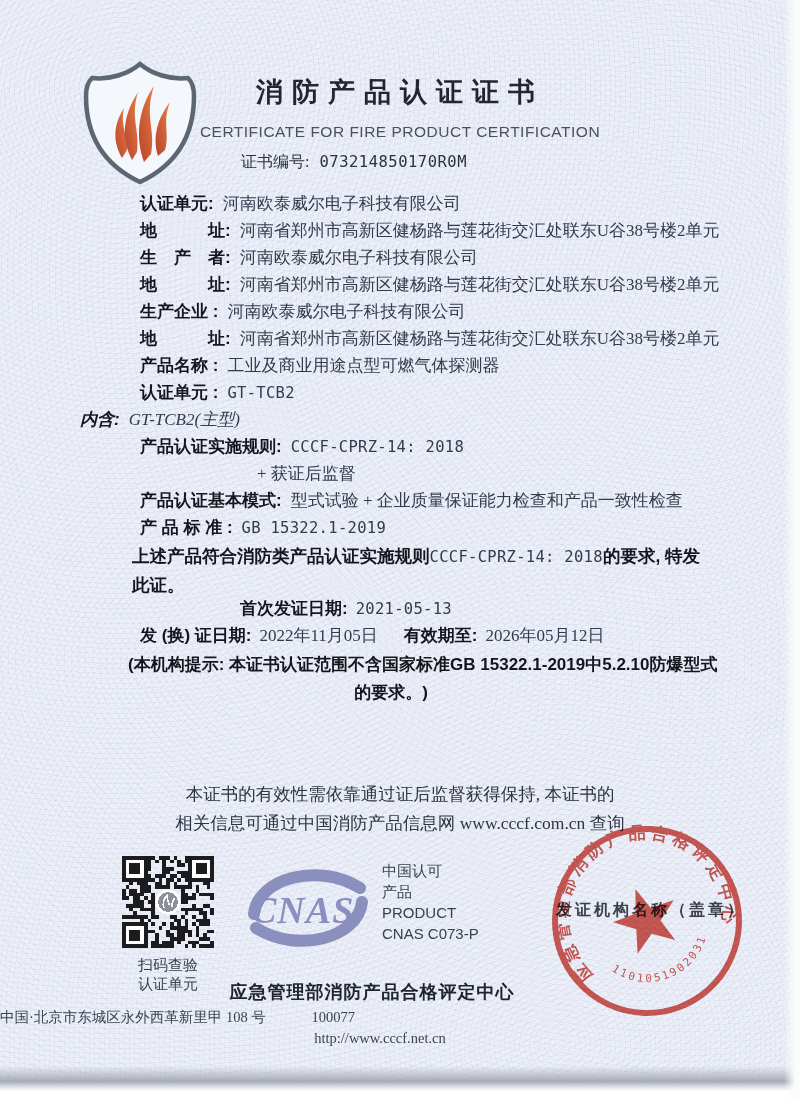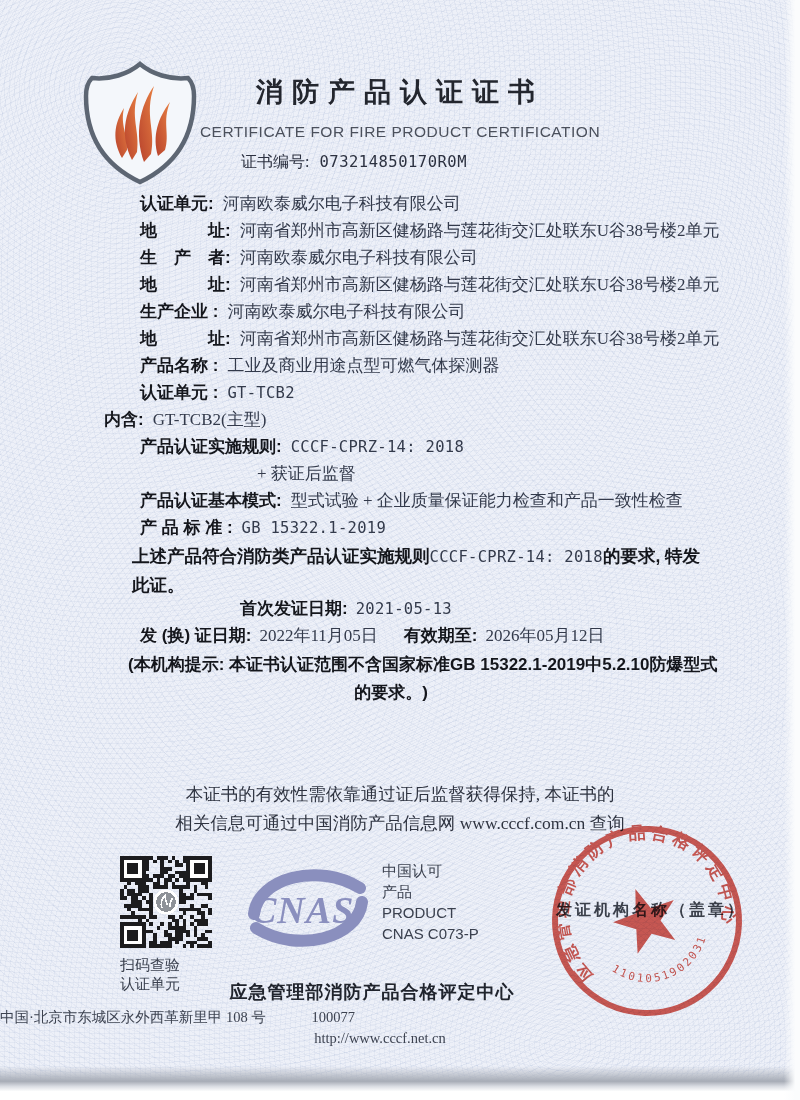--- a/index.html
+++ b/index.html
@@ -15,37 +15,37 @@
   .title-wrap{position:absolute;left:0;right:0;top:74px;text-align:center;}
   .title{font-size:27px;font-weight:bold;color:#23262e;letter-spacing:9px;
     font-family:"Liberation Sans",sans-serif;}
   .subtitle{margin-top:13px;font-size:15.5px;color:#4b505c;letter-spacing:.5px;
     font-family:"Liberation Sans",sans-serif;}
   .certno{position:absolute;top:152px;left:0;right:92px;text-align:center;font-size:16px;color:#2c3140;}
   .certno .num{font-family:"DejaVu Sans Mono",monospace;font-size:15.5px;margin-left:6px;letter-spacing:.5px;}
   .fields{position:absolute;top:190px;left:0;right:0;}
   .row{height:27px;line-height:27px;padding-left:140px;font-size:17px;white-space:nowrap;color:#333a4b;}
   .row .lbl{font-weight:bold;color:#14161c;font-family:"Liberation Sans",sans-serif;margin-right:9px;font-size:17px;}
-  .row.indent1{padding-left:104px;}
+  .row.indent1{padding-left:80px;font-style:italic;}
   .row.indent2{padding-left:257px;}
   .code{font-family:"DejaVu Sans Mono",monospace;font-size:15.5px;letter-spacing:.3px;}
   .statement{position:absolute;top:542px;left:132px;right:40px;font-size:17.5px;line-height:28px;
     font-weight:bold;color:#14161c;font-family:"Liberation Sans",sans-serif;}
   .statement .code{font-weight:normal;color:#333a4b;}
   .first-issue{position:absolute;top:597px;left:240px;font-size:17px;}
   .issue-line{position:absolute;top:624px;left:140px;font-size:17px;white-space:nowrap;}
   .blbl{font-weight:bold;color:#14161c;font-family:"Liberation Sans",sans-serif;margin-right:8px;}
   .val{color:#333a4b;}
   .gap{display:inline-block;width:26px;}
   .note{position:absolute;top:651px;left:128px;right:56px;font-size:17px;line-height:28px;
     font-weight:bold;color:#14161c;font-family:"Liberation Sans",sans-serif;}
   .note .l2{text-align:center;padding-right:90px;}
   .validity{position:absolute;top:780px;left:0;right:0;text-align:center;font-size:17.5px;
     line-height:29px;color:#2e3340;}
-  .qr-block{position:absolute;left:120px;top:856px;width:96px;}
+  .qr-block{position:absolute;left:120px;top:856px;width:96px;text-align:center;}
   .qr-cap{font-size:15px;line-height:19px;color:#3a404e;margin-top:4px;}
   .cnas{position:absolute;left:238px;top:856px;width:140px;height:105px;}
   .accred{position:absolute;left:382px;top:860px;font-size:15px;line-height:21px;color:#3a404e;
     font-family:"Liberation Sans",sans-serif;}
   .sign-label{position:absolute;left:556px;top:900px;font-size:16px;font-weight:bold;
     letter-spacing:3px;color:#3a3f4a;font-family:"Liberation Sans",sans-serif;}
   .stamp{position:absolute;left:542px;top:816px;width:210px;height:210px;
     transform:rotate(-20deg);opacity:.88;mix-blend-mode:multiply;}
   .footer-org{position:absolute;top:980px;left:0;right:0;text-align:center;transform:translateX(-28px);
     font-size:18px;font-weight:bold;color:#20242d;font-family:"Liberation Sans",sans-serif;letter-spacing:1px;}

